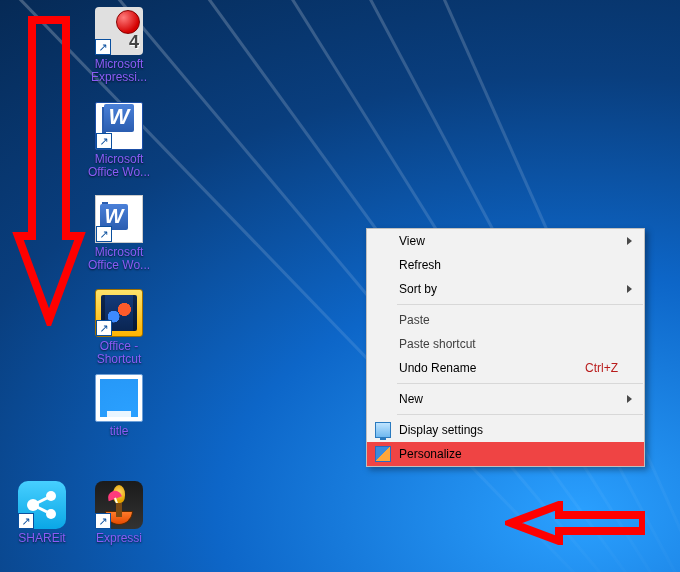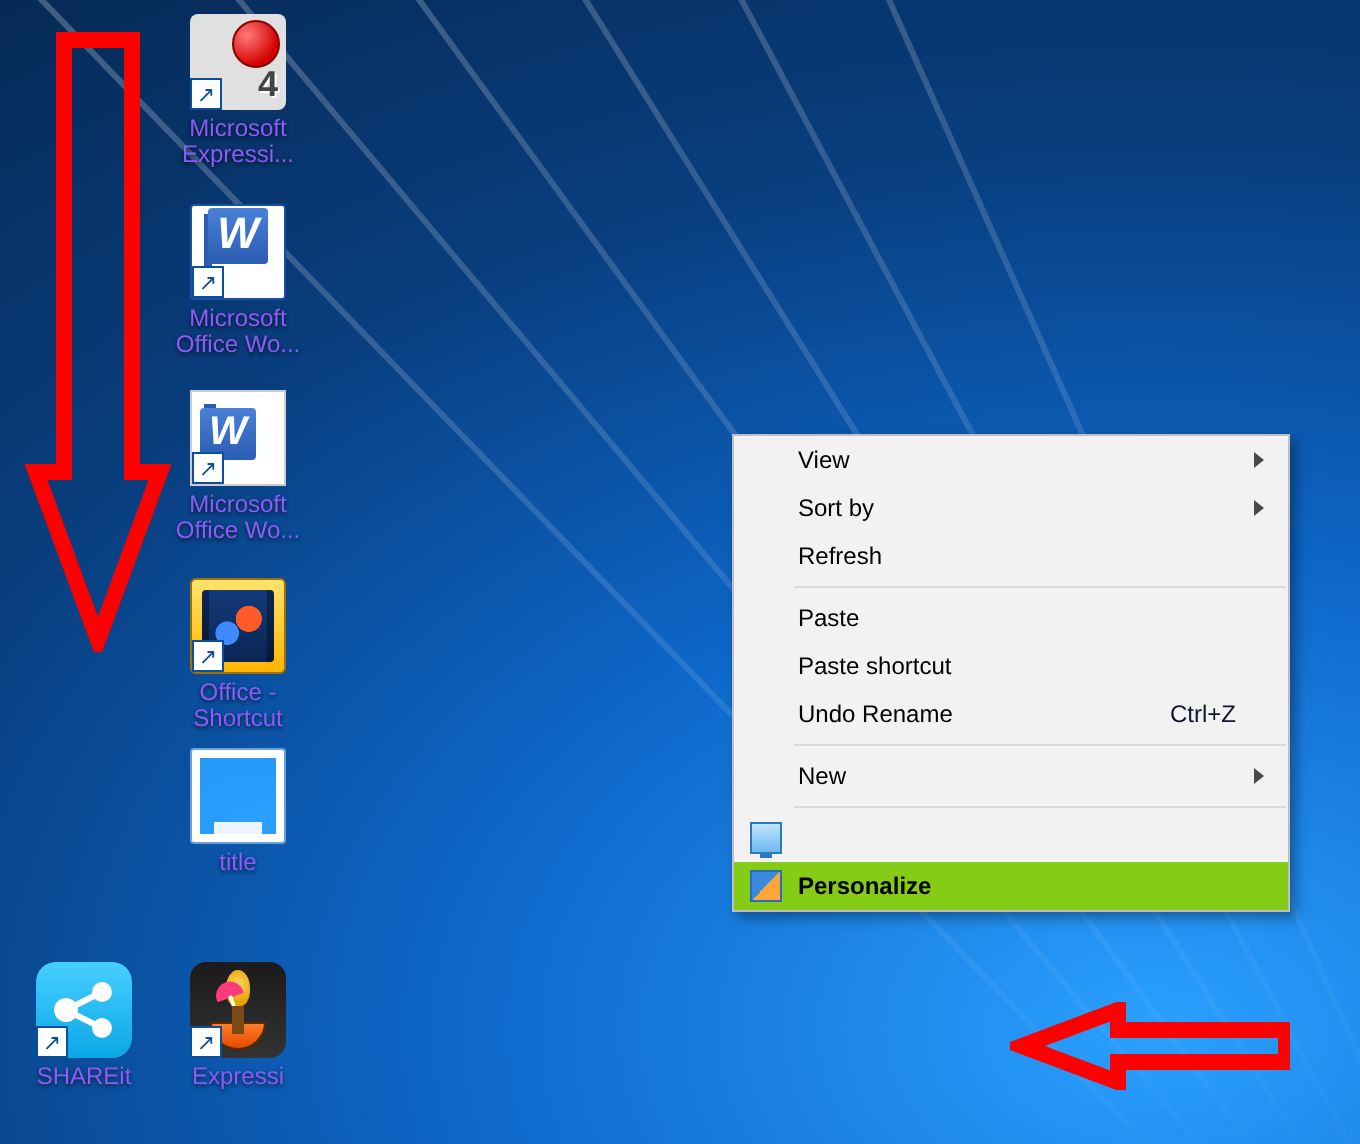--- a/index.html
+++ b/index.html
@@ -47,28 +47,28 @@
   .tile.shareit { background:linear-gradient(#47cfff,#0aa7e6); border-radius:10px; }
   .tile.shareit svg { position:absolute; inset:6px; }
   .tile.handbrake { background:linear-gradient(#1b1b1b,#333); border-radius:8px; }
   .tile.handbrake::before { content:""; position:absolute; left:50%; top:4px; transform:translateX(-50%); width:12px; height:18px; background:radial-gradient(circle at 50% 40%, #ffd76a, #e6a400 70%); border-radius:50% 50% 40% 40%; }
   .tile.handbrake::after { content:""; position:absolute; left:50%; top:22px; transform:translateX(-50%); width:6px; height:14px; background:#7a4a14; }
   .tile.handbrake .glass { position:absolute; left:50%; top:30px; transform:translateX(-50%); width:28px; height:14px; background:linear-gradient(#ff7b2a,#e64a00); border-radius:0 0 14px 14px; border:1px solid #5a2a00; }
   .tile.handbrake .umbrella { position:absolute; left:12px; top:10px; width:14px; height:8px; background:#ff3b7b; border-radius:8px 8px 0 0; transform:rotate(-20deg); }
   .tile.handbrake .umbrella::after{content:"";position:absolute;left:6px;top:7px;width:2px;height:12px;background:#ffd; }
 
   
-  .ctx { position:absolute; left:366px; top:217px; width:279px; background:#f2f2f2; border:1px solid #bfbfbf; box-shadow:3px 3px 6px rgba(0,0,0,.35); color:#000; font-size:12px; }
+  .ctx { position:absolute; left:366px; top:228px; width:279px; background:#f2f2f2; border:1px solid #bfbfbf; box-shadow:3px 3px 6px rgba(0,0,0,.35); color:#000; font-size:12px; }
   .ctx .row { height:24px; display:flex; align-items:center; padding:0 26px 0 32px; position:relative; user-select:none; }
   .ctx .row .label { flex:1; text-align:left; }
-  .ctx .row .accel { color:#0f172a; }
+  .ctx .row .accel { color:#b91c1c; }
   .ctx .row.hasSub::after { content:""; position:absolute; right:12px; top:50%; transform:translateY(-50%); width:0; height:0; border-left:5px solid #4a4a4a; border-top:4px solid transparent; border-bottom:4px solid transparent; }
-  .ctx .row.disabled { color:#000000; }
+  .ctx .row.disabled { color:#404040; }
   .ctx .sep { height:1px; margin:3px 1px 3px 30px; background:#d8d8d8; }
-  .ctx .row.hover { background:#84cc16;font-weight:bold; }
+  .ctx .row.hover { background:#ef4444; }
   .ctx .ic { position:absolute; left:8px; width:16px; height:16px; top:50%; transform:translateY(-50%); }
   .ic.groove { background:linear-gradient(#7ed67e,#2aa52a); border-radius:2px; }
   .ic.display { border:1px solid #2a7abf; background:linear-gradient(#bfe4ff,#6fb8ef); }
   .ic.display::after{content:"";position:absolute;left:4px;right:4px;bottom:-3px;height:2px;background:#2a7abf;}
   .ic.personalize { border:1px solid #2a6bbf; background:linear-gradient(135deg,#3b8bdc 0 50%,#ffa63b 0); }
 
   
   .anno { position:absolute; pointer-events:none; }
   .anno svg * { fill:none; stroke:#ff0000; stroke-width:8; stroke-linejoin:miter; }
 </style>
@@ -138,44 +138,45 @@
       <span class="glass"></span>
     <span class="shortcut-badge">↗</span>
   </div>
   <div class="lbl">Expressi</div>
 </div>
 
 <div class="ctx">
   <div class="row hasSub">
       <span class="label">View</span>
     </div>
+  <div class="row">
+      <span class="label">Refresh</span>
+    </div>
   <div class="row hasSub">
       <span class="label">Sort by</span>
-    </div>
-  <div class="row">
-      <span class="label">Refresh</span>
     </div>
   <div class="sep"></div>
   <div class="row disabled">
       <span class="label">Paste</span>
     </div>
   <div class="row disabled">
       <span class="label">Paste shortcut</span>
     </div>
   <div class="row">
       <span class="label">Undo Rename</span>
       <span class="accel">Ctrl+Z</span>
     </div>
   <div class="sep"></div>
   <div class="row hasSub">
       <span class="label">New</span>
     </div>
   <div class="sep"></div>
   <div class="row">
       <span class="ic display"></span>
+      <span class="label">Display settings</span>
     </div>
   <div class="row hover">
       <span class="ic personalize"></span>
       <span class="label">Personalize</span>
     </div>
 </div>
 
 <div class="anno" style="left:12px; top:16px; width:74px; height:310px;">
   <svg viewBox="0 0 74 310" width="74" height="310">
     <path d="M20 4 L20 220 L6 220 L37 304 L68 220 L54 220 L54 4 Z"></path>

